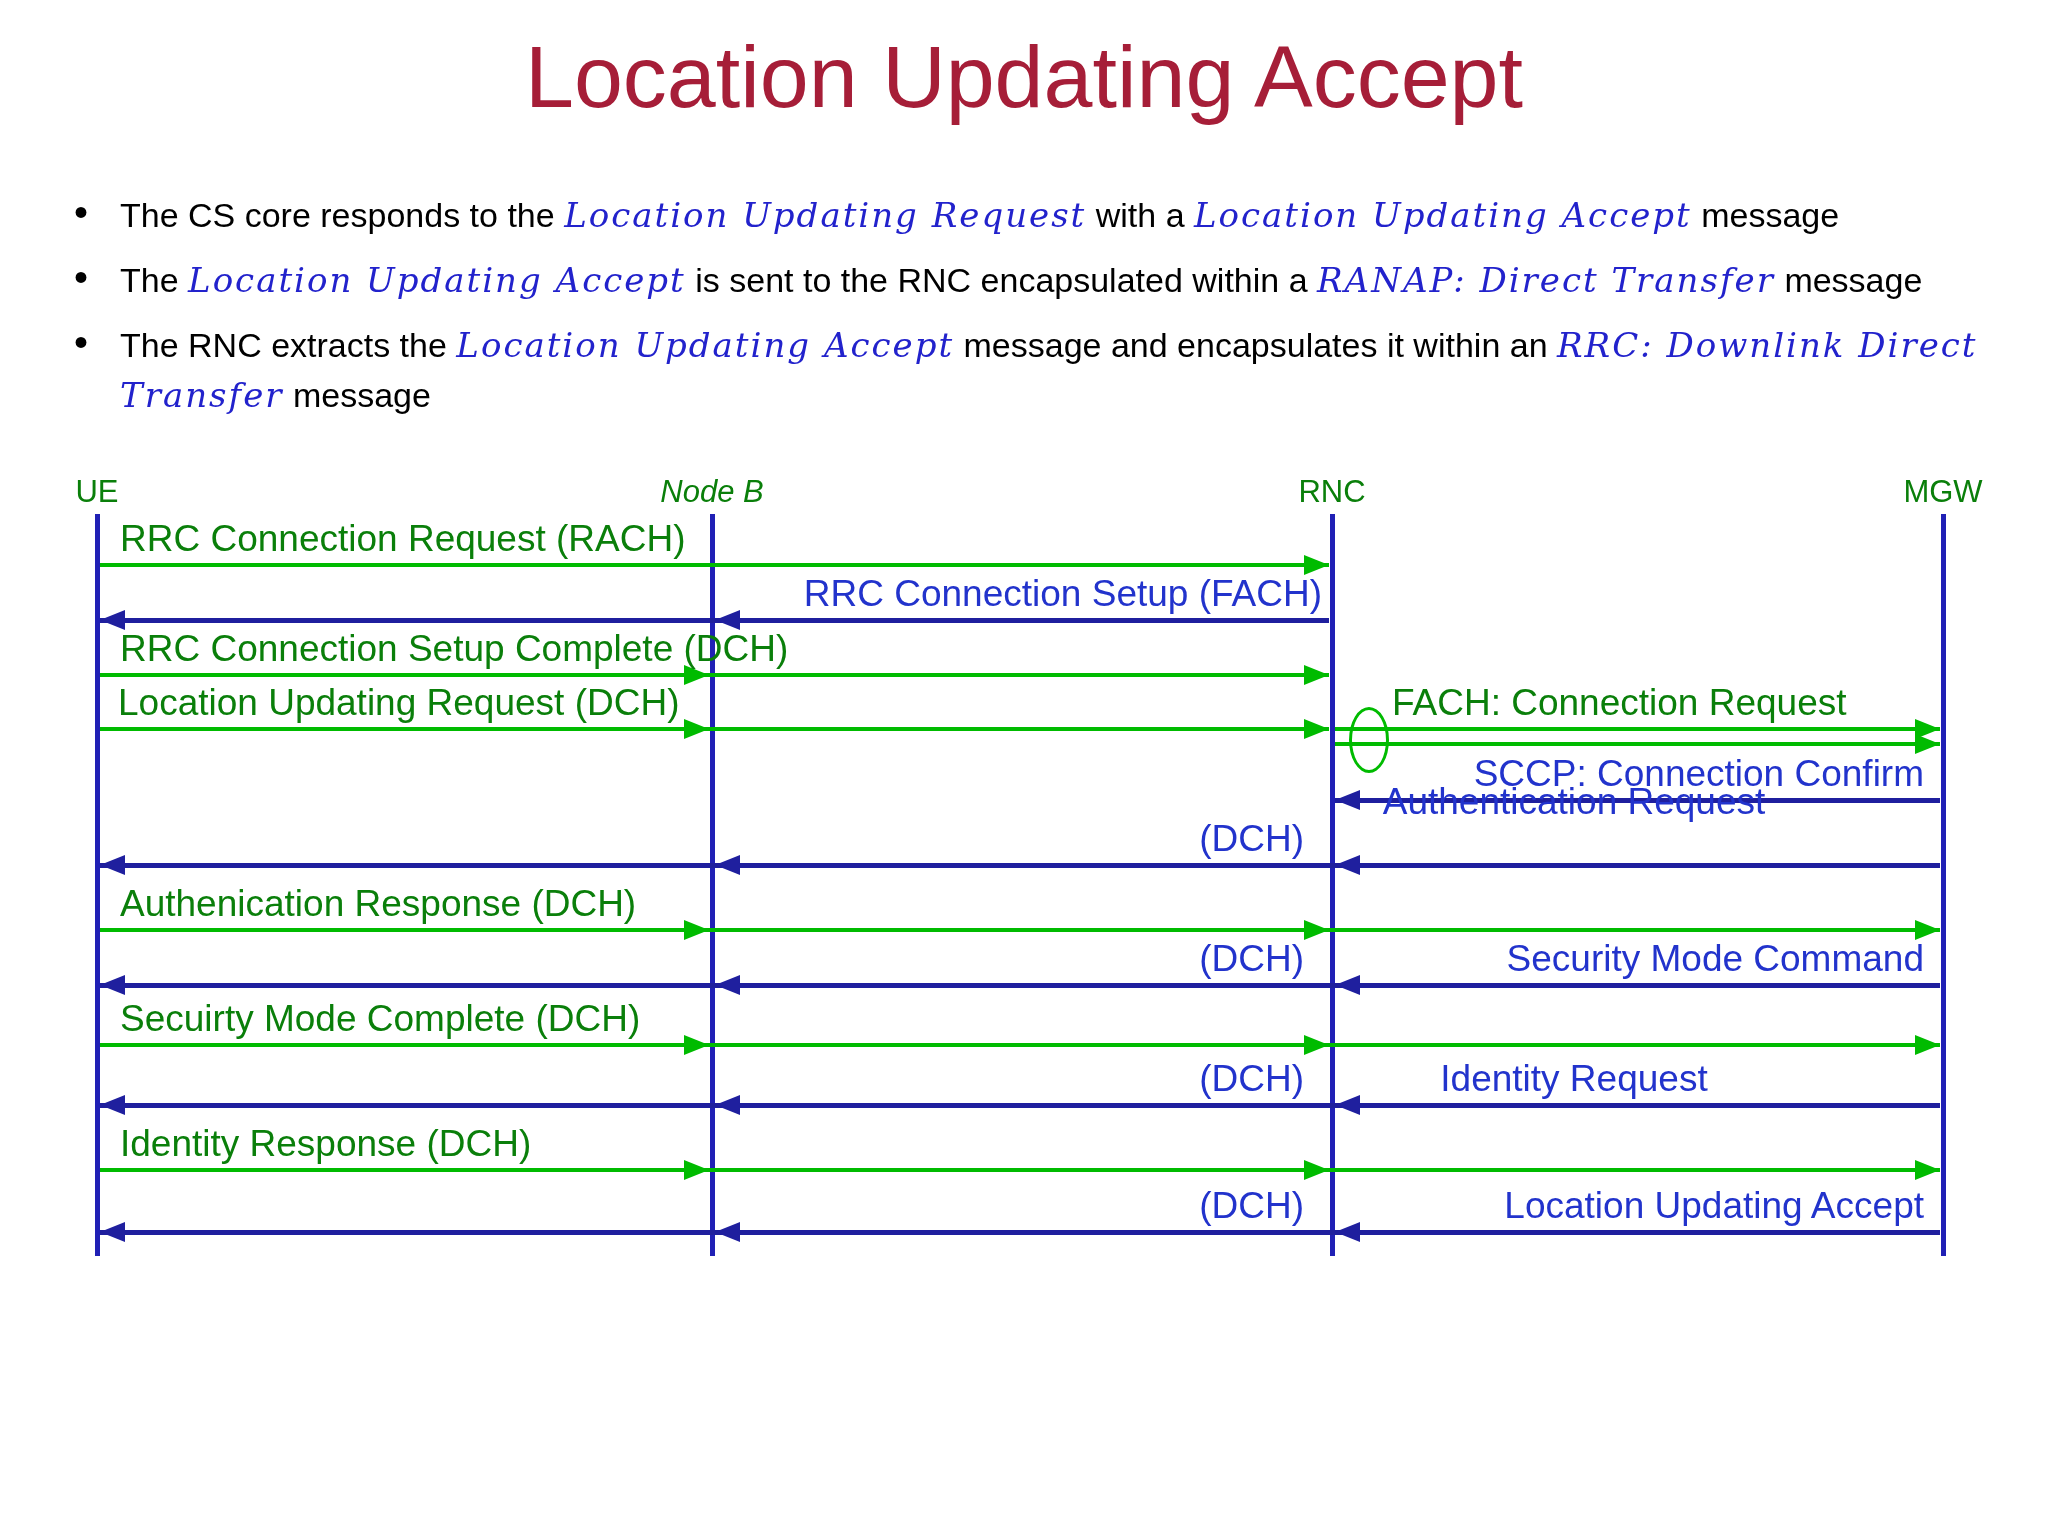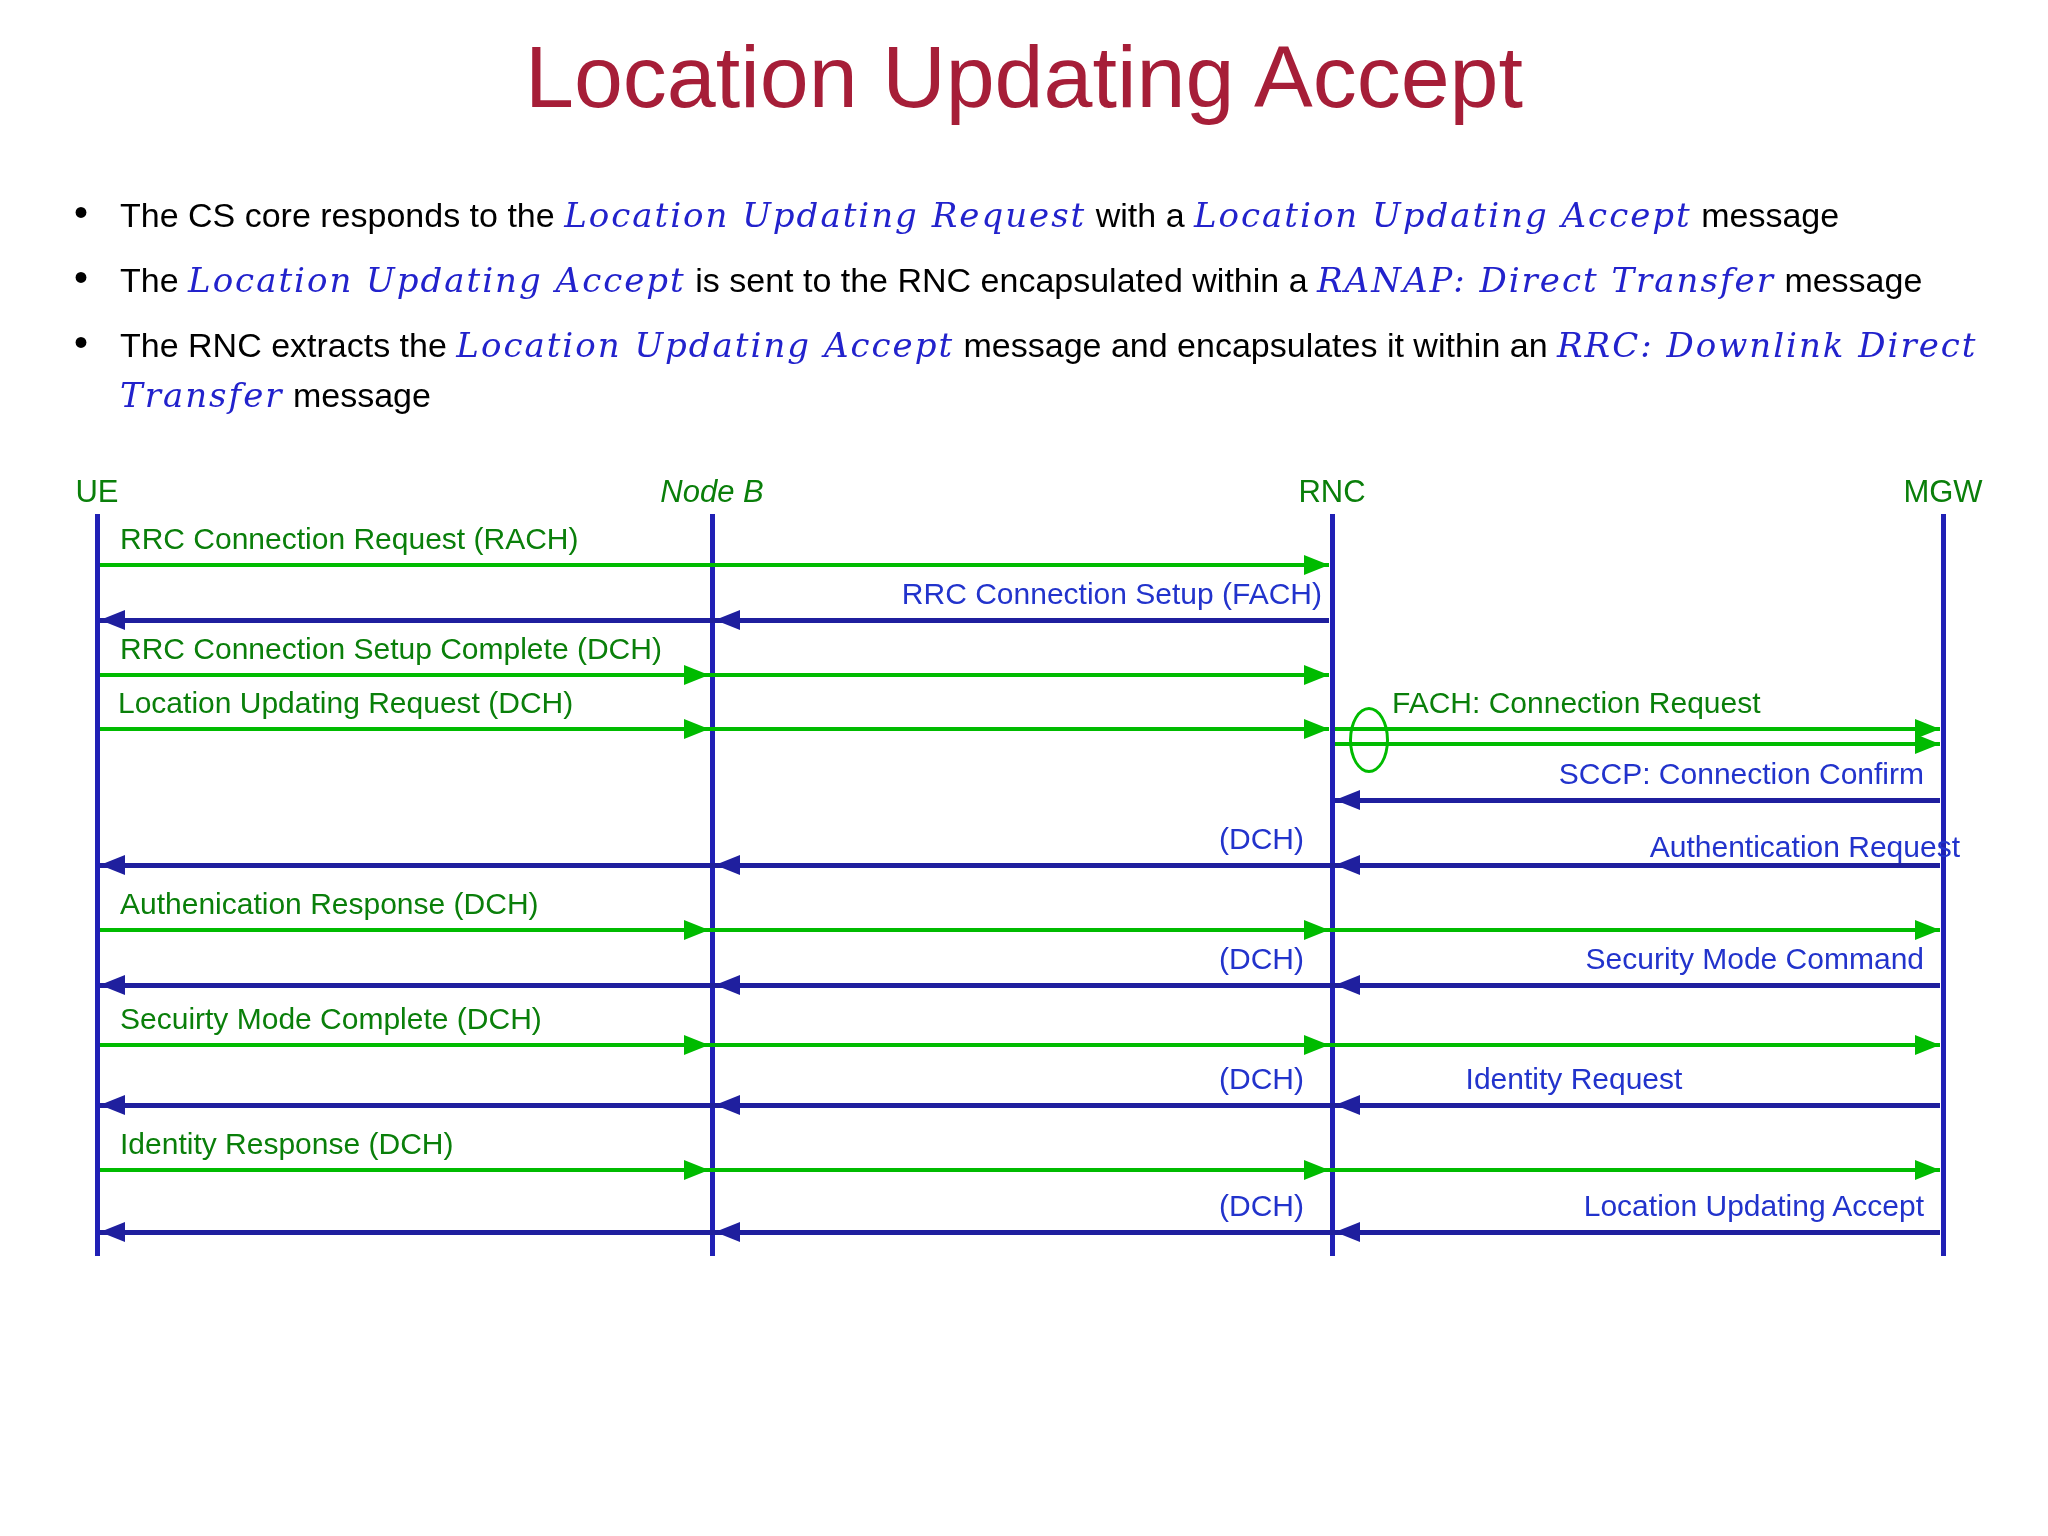--- a/index.html
+++ b/index.html
@@ -59,21 +59,21 @@
     width:5px;
     background:var(--lifeline);
   }
   .msg-line{position:absolute;}
   .msg-line.green{height:4px;background:var(--green-line);}
   .msg-line.blue{height:5px;background:var(--blue-line);}
   .msg-label{
     position:absolute;
     height:36px;
     line-height:36px;
-    font-size:30px;
+    font-size:37px;
     white-space:nowrap;
   }
   .msg-label.green{color:var(--green-text);}
   .msg-label.blue{color:var(--blue-text);}
   .tri{
     position:absolute;
     width:0;height:0;
     border-top:10px solid transparent;
     border-bottom:10px solid transparent;
   }
@@ -126,21 +126,21 @@
       <div class="msg-line green" style="left: 1335px; width: 605px; top: 742px;"></div>
       <div class="tri tri-right green" style="top: 734px; left: 1915px;"></div>
       <div class="msg-line blue" style="left: 1335px; width: 605px; top: 798px;"></div>
       <div class="tri tri-left blue" style="top: 790px; left: 1335px;"></div>
       <div class="msg-label blue" style="top: 756px; left: 1224px; width: 700px; text-align: right;">SCCP: Connection Confirm</div>
       <div class="msg-line blue" style="left: 100px; width: 1840px; top: 863px;"></div>
       <div class="tri tri-left blue" style="top: 855px; left: 1335px;"></div>
       <div class="tri tri-left blue" style="top: 855px; left: 715px;"></div>
       <div class="tri tri-left blue" style="top: 855px; left: 100px;"></div>
       <div class="msg-label blue" style="top: 821px; left: 604px; width: 700px; text-align: right;">(DCH)</div>
-      <div class="msg-label blue" style="top: 829px; left: 1224px; width: 700px; text-align: right; margin-left: 36px;">Authentication Request</div>
+      <div class="msg-label blue" style="top: 784px; left: 1224px; width: 700px; text-align: center;">Authentication Request</div>
       <div class="msg-line green" style="left: 100px; width: 1840px; top: 928px;"></div>
       <div class="tri tri-right green" style="top: 920px; left: 684px;"></div>
       <div class="tri tri-right green" style="top: 920px; left: 1304px;"></div>
       <div class="tri tri-right green" style="top: 920px; left: 1915px;"></div>
       <div class="msg-label green" style="top: 886px; left: 120px;">Authenication Response (DCH)</div>
       <div class="msg-line blue" style="left: 100px; width: 1840px; top: 983px;"></div>
       <div class="tri tri-left blue" style="top: 975px; left: 1335px;"></div>
       <div class="tri tri-left blue" style="top: 975px; left: 715px;"></div>
       <div class="tri tri-left blue" style="top: 975px; left: 100px;"></div>
       <div class="msg-label blue" style="top: 941px; left: 604px; width: 700px; text-align: right;">(DCH)</div>

